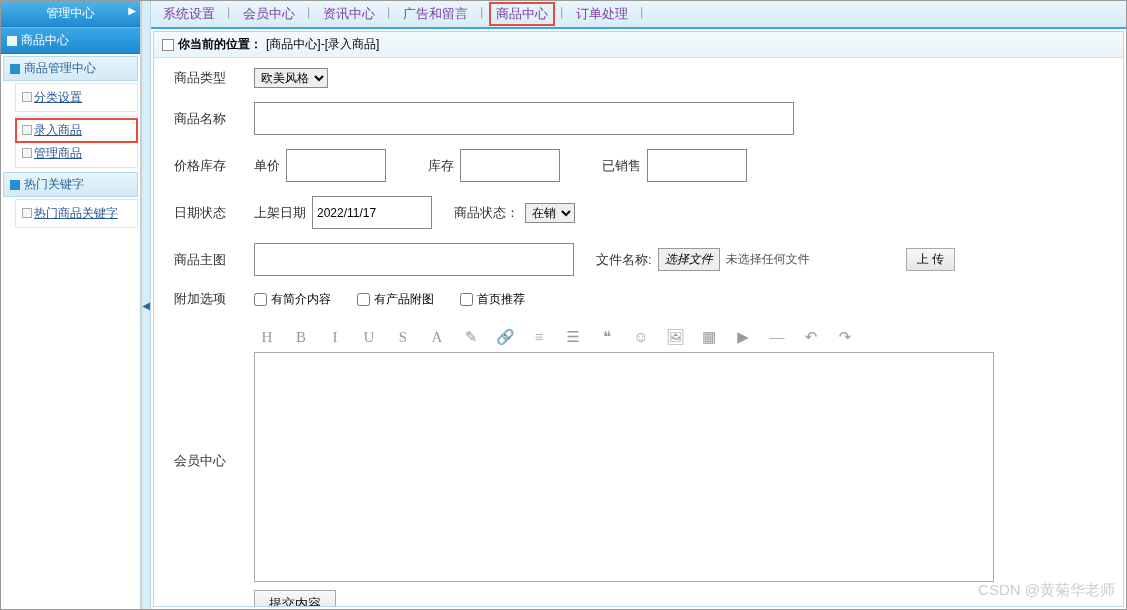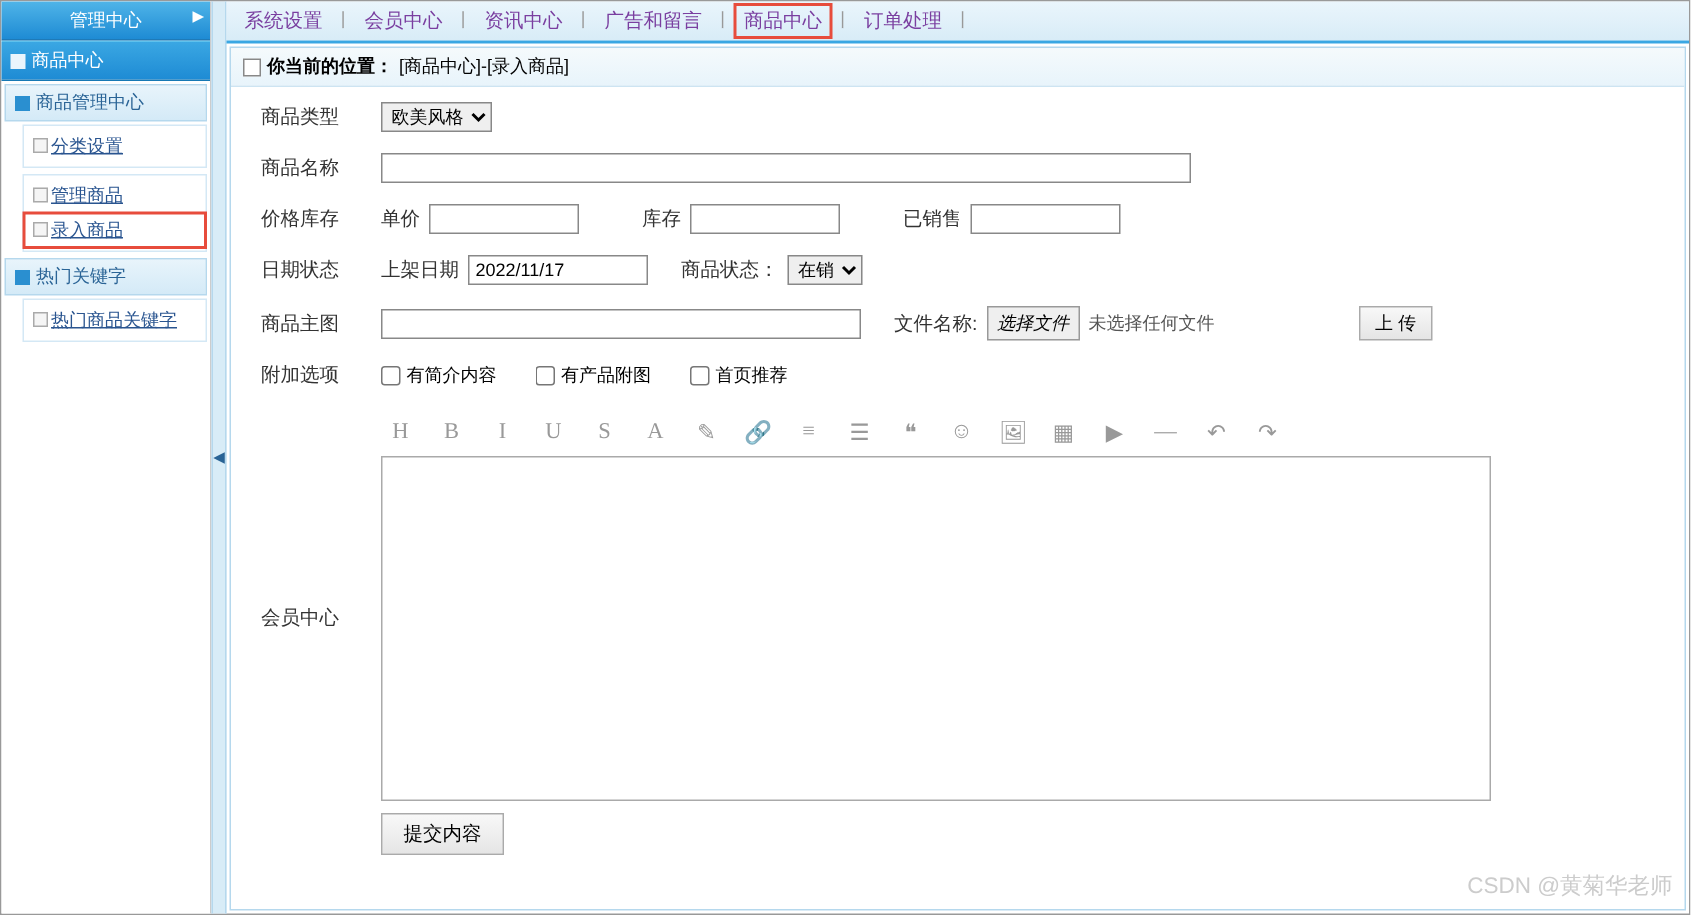--- a/index.html
+++ b/index.html
@@ -34,21 +34,21 @@
     .content-wrap { border: 1px solid #b5d8ed; margin: 2px; flex: 1; overflow: auto; }
     .breadcrumb { background: linear-gradient(#f5fafc, #e8f4fb); border-bottom: 1px solid #cde4f2; padding: 4px 8px; display: flex; align-items: center; gap: 4px; }
     .breadcrumb .doc-icon { width: 12px; height: 12px; border: 1px solid #888; display: inline-block; background: #fff; }
     .breadcrumb .bc-label { font-weight: bold; }
     
     .form-area { padding: 10px 20px; }
     .form-row { display: flex; align-items: center; margin-bottom: 14px; }
     .form-label { width: 80px; color: #333; font-size: 13px; }
     .form-val { flex: 1; display: flex; align-items: center; gap: 6px; flex-wrap: wrap; }
     select { border: 1px solid #888; padding: 1px 2px; font-size: 12px; }
-    input[type="text"] { border: 1px solid #888; padding: 2px 4px; font-size: 12px; height: 20px; }
+    input[type="text"] { border: 1px solid #888; padding: 2px 4px; font-size: 12px; height: 33px; }
     .inp-name { width: 540px; }
     .inp-small { width: 100px; }
     .inp-date { width: 120px; }
     .inp-main-img { width: 320px; }
     .inline-label { font-size: 13px; color: #333; }
     .file-btn { background: #efefef; border: 1px solid #999; padding: 2px 6px; cursor: pointer; font-size: 12px; font-style: italic; }
     .file-status { color: #555; font-size: 12px; }
     .upload-btn { background: linear-gradient(#f8f8f8, #e5e5e5); border: 1px solid #aaa; padding: 2px 10px; cursor: pointer; font-size: 12px; margin-left: 90px; }
     .cb { display: flex; align-items: center; gap: 4px; margin-right: 20px; }
     
@@ -79,22 +79,22 @@
     </div>
     <div id="sidebar-groups">
         <div class="group-header">
           <span class="sq-icon"></span>
           <span>商品管理中心</span>
         </div>
         <div class="sub-items">
           <div class="sub-item">分类设置</div>
         </div>
         <div class="sub-items">
+          <div class="sub-item highlighted">录入商品</div>
           <div class="sub-item">管理商品</div>
-          <div class="sub-item highlighted">录入商品</div>
         </div>
         <div class="group-header">
           <span class="sq-icon"></span>
           <span>热门关键字</span>
         </div>
         <div class="sub-items">
           <div class="sub-item">热门商品关键字</div>
         </div>
       </div>
   </div>

